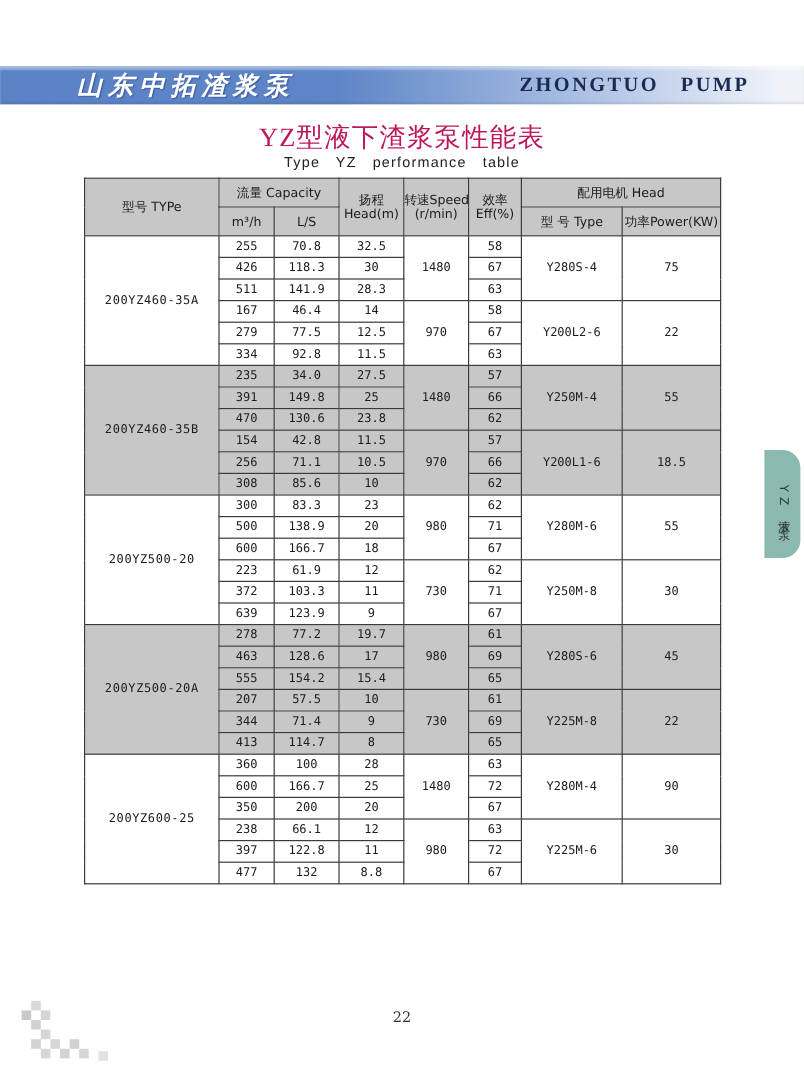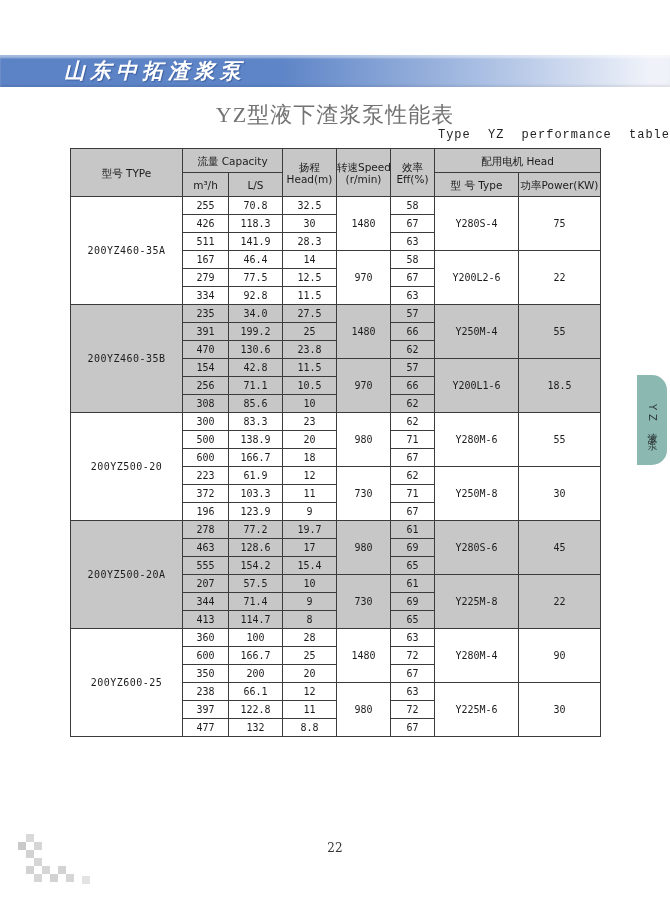--- a/index.html
+++ b/index.html
@@ -44,28 +44,28 @@
   }
 
   
   .title-cn {
     position: absolute;
     left: 0; top: 100px; width: 670px;
     text-align: center;
     font-family: "Liberation Serif", serif;
     font-size: 22px;
     font-weight: 500;
-    color: #737373;
+    color: #be185d;
     letter-spacing: 1px;
   }
   .title-en {
     position: absolute;
     left: 0; top: 128px; width: 670px;
-    text-align: right;
-    font-family: Liberation Mono, monospace;
+    text-align: center;
+    font-family: Liberation Sans, sans-serif;
     font-size: 12px;
     color: #222222;
     word-spacing: 9px;
     letter-spacing: 1px;
   }
 
   
   .perf-table {
     position: absolute;
     left: 70px; top: 148px;
@@ -130,20 +130,21 @@
     color: #333333;
   }
   .deco-squares { position: absolute; left: 0; top: 0; }
   .deco-square { position: absolute; width: 8px; height: 8px; }
 </style>
 </head>
 <body>
 
 <div class="brand-bar">
   <div class="brand-cn">山东中拓渣浆泵</div>
+  <div class="brand-en">ZHONGTUO  PUMP</div>
 </div>
 
 <div class="title-cn">YZ型液下渣浆泵性能表</div>
 <div class="title-en">Type  YZ  performance  table</div>
 
 <table class="perf-table">
   <colgroup>
     <col style="width:112px">
       <col style="width:46px">
       <col style="width:54px">
@@ -227,21 +228,21 @@
         <td>235</td>
         <td>34.0</td>
         <td>27.5</td>
         <td rowspan="3">1480</td>
         <td>57</td>
         <td rowspan="3">Y250M-4</td>
         <td rowspan="3">55</td>
       </tr>
       <tr class="shaded">
         <td>391</td>
-        <td>199.2</td>
+        <td>149.8</td>
         <td>25</td>
         <td>66</td>
       </tr>
       <tr class="shaded">
         <td>470</td>
         <td>130.6</td>
         <td>23.8</td>
         <td>62</td>
       </tr>
       <tr class="shaded">
@@ -296,21 +297,21 @@
         <td rowspan="3">Y250M-8</td>
         <td rowspan="3">30</td>
       </tr>
       <tr>
         <td>372</td>
         <td>103.3</td>
         <td>11</td>
         <td>71</td>
       </tr>
       <tr>
-        <td>196</td>
+        <td>639</td>
         <td>123.9</td>
         <td>9</td>
         <td>67</td>
       </tr>
       <tr class="shaded">
         <td rowspan="6" class="model-cell">200YZ500-20A</td>
         <td>278</td>
         <td>77.2</td>
         <td>19.7</td>
         <td rowspan="3">980</td>

